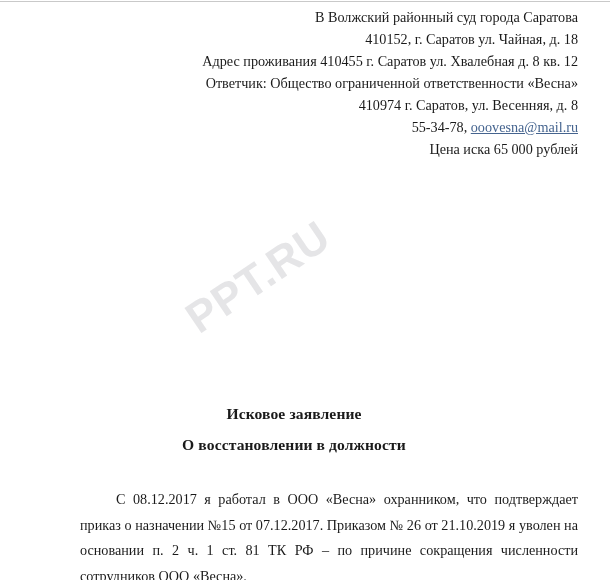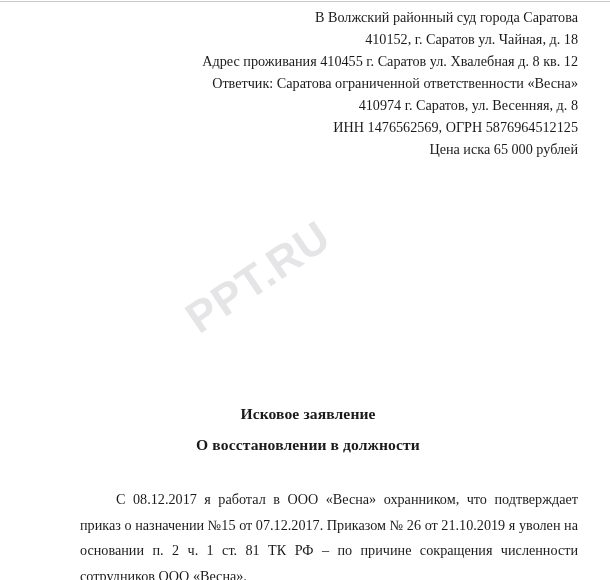--- a/index.html
+++ b/index.html
@@ -79,21 +79,21 @@
   .email-link {
     color: #45648f;
     text-decoration: underline;
     text-underline-offset: 1px;
     cursor: pointer;
   }
 
   
   .doc-title {
     position: absolute;
-    left: 34px;
+    left: 20px;
     width: 548px;
     top: 398px;
     text-align: center;
   }
   .doc-title .title-line {
     font-size: 15.6px;
     font-weight: 700;
     line-height: 31px;
     letter-spacing: 0.1px;
   }
@@ -134,31 +134,31 @@
     </div>
 
 
 
     <div class="header-line">
       <span>Адрес проживания 410455 г. Саратов ул. Хвалебная д. 8 кв. 12</span>
     </div>
 
 
     <div class="header-line">
-      <span>Ответчик: Саратова ограниченной ответственности «Весна»</span>
+      <span>Ответчик: Общество ограниченной ответственности «Весна»</span>
     </div>
 
     <div class="header-line">
       <span>410974 г. Саратов, ул. Весенняя, д. 8</span>
     </div>
 
+    <div class="header-line">
+      <span>55-34-78,</span>&nbsp;<span class="email-link">ooovesna@mail.ru</span>
+    </div>
 
-    <div class="header-line">
-      <span>ИНН 1476562569, ОГРН 5876964512125</span>
-    </div>
 
     <div class="header-line">
       <span>Цена иска 65 000 рублей</span>
     </div>
 
 
   </div>
 
   <div class="doc-title">
     <div class="title-line">Исковое заявление</div>

